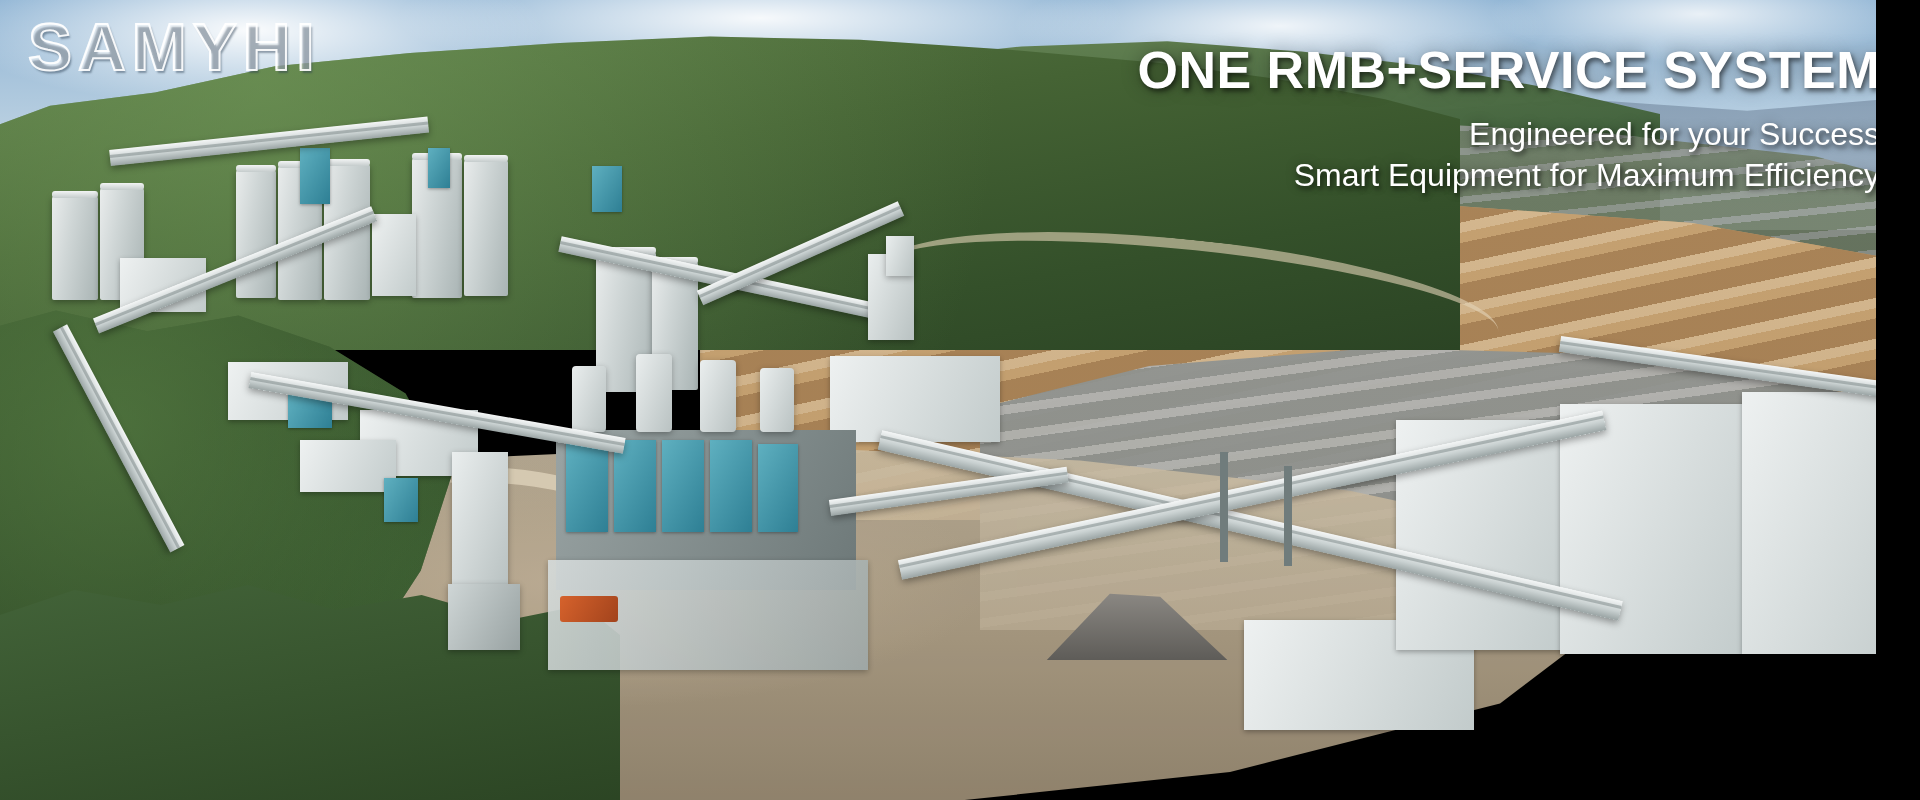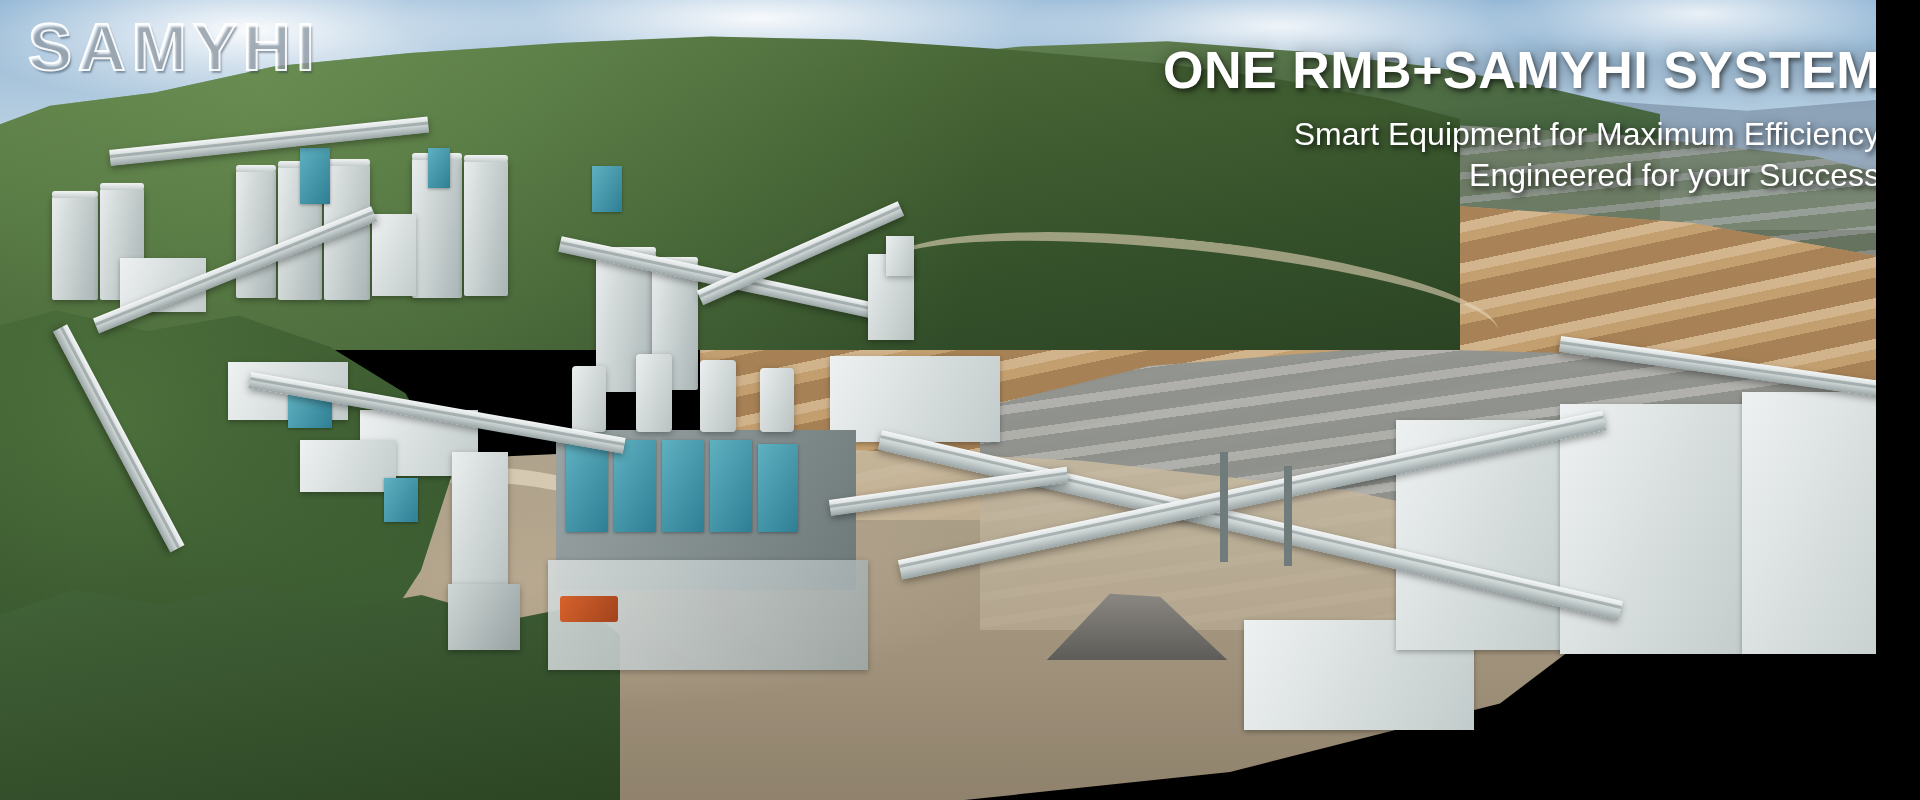--- a/index.html
+++ b/index.html
@@ -238,20 +238,20 @@
     <div class="dark" style="left:1220px; top:452px; width:8px; height:110px; background:#707c7c;"></div>
     <div class="dark" style="left:1284px; top:466px; width:8px; height:100px; background:#707c7c;"></div>
 
     <div class="dark" style="left:560px; top:596px; width:58px; height:26px; background:linear-gradient(120deg,#d6622c,#a2431c); border-radius:3px;"></div>
     <div class="dark" style="left:1030px; top:588px; width:210px; height:72px; background:linear-gradient(#8e8b86,#5e5c58); clip-path:polygon(8% 100%,38% 8%,62% 12%,94% 100%);"></div>
   </div>
 
   <div class="logo">SAMYHI</div>
 
   <div class="copy">
-    <div class="headline">ONE RMB+SAMYHI SYSTEM</div>
+    <div class="headline">ONE RMB+SERVICE SYSTEM</div>
     <div class="sub2">
+      <div>Engineered for your Success</div>
       <div>Smart Equipment for Maximum Efficiency</div>
-      <div>Engineered for your Success</div>
     </div>
   </div>
 
 </div>
 
 </body></html>

